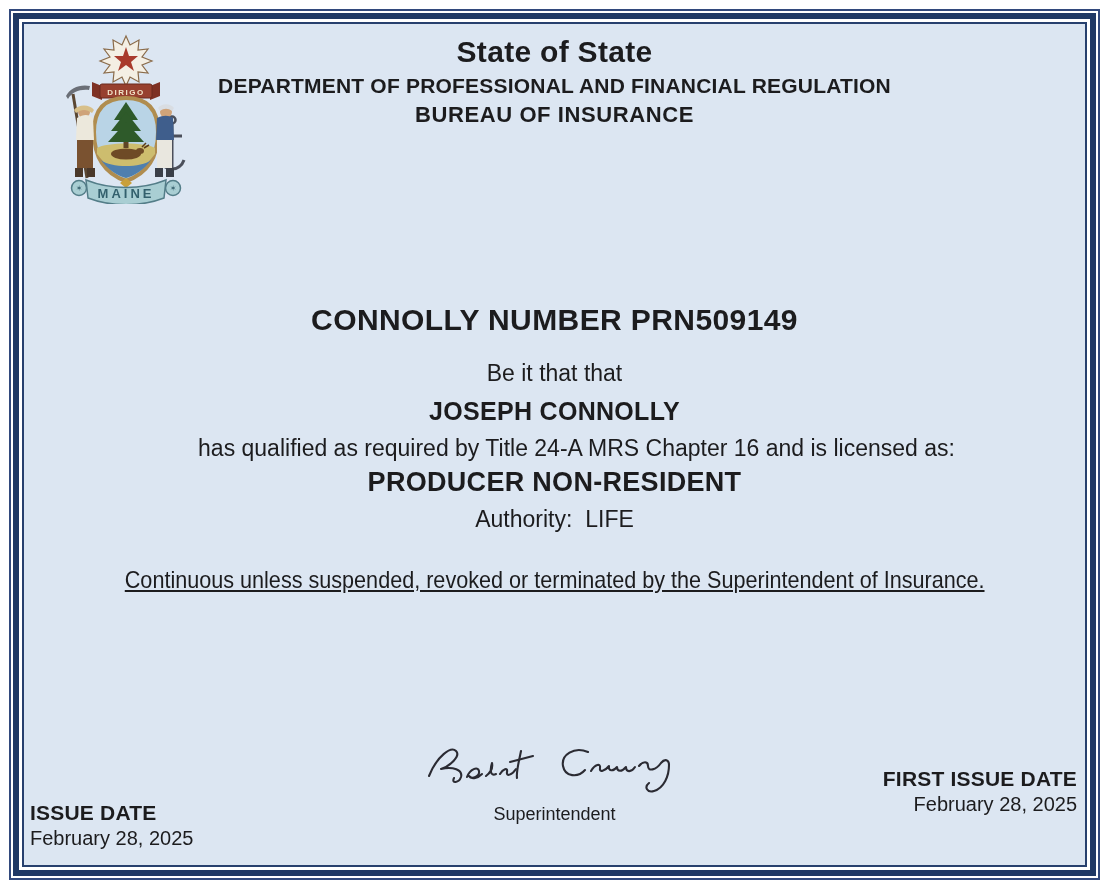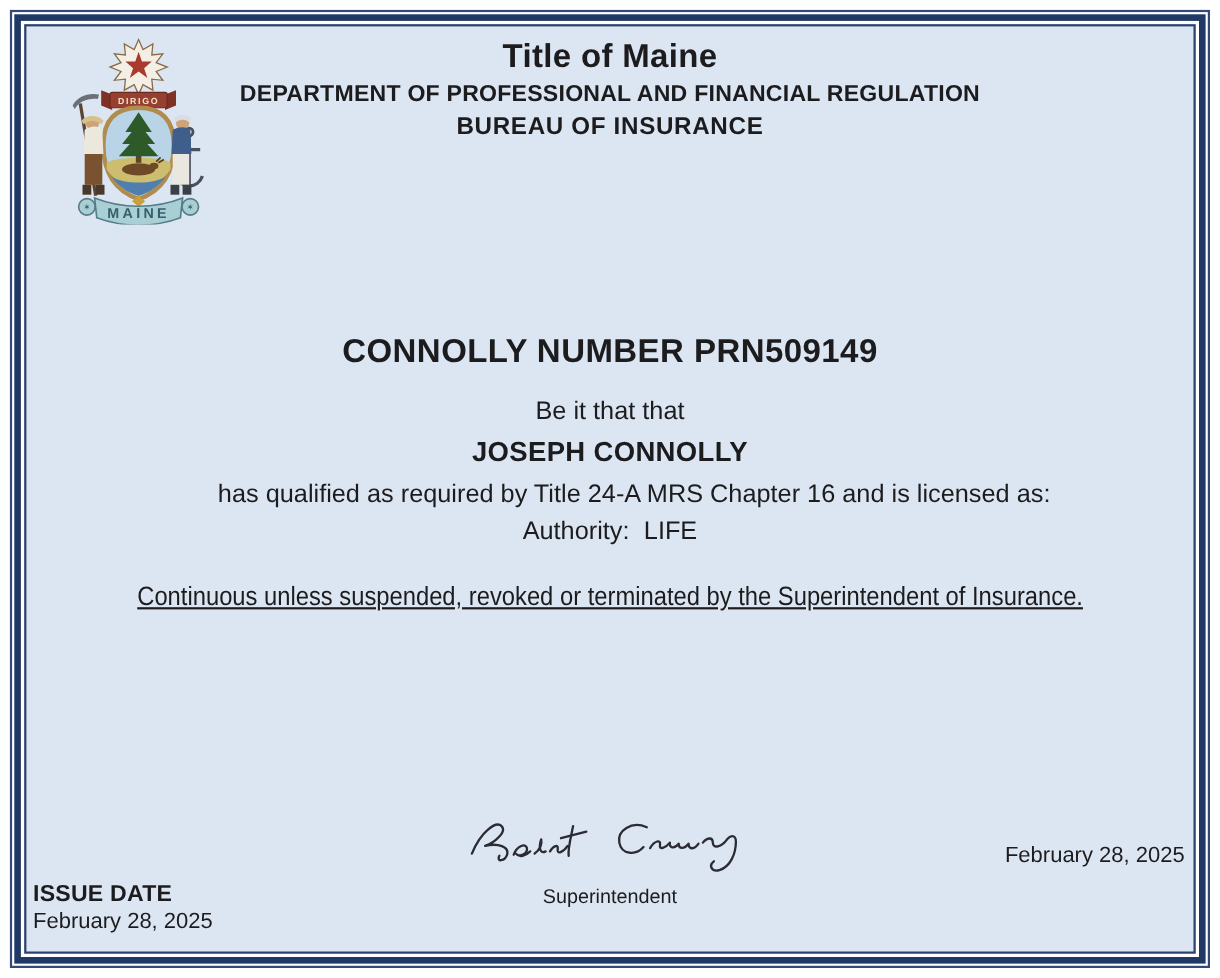--- a/index.html
+++ b/index.html
@@ -113,30 +113,31 @@
               <circle cx="117" cy="156" r="7.5" fill="#a9ced3" stroke="#537d88" stroke-width="1.5"></circle>
               <text x="23" y="159" text-anchor="middle" font-size="8" fill="#3a6470">✶</text>
               <text x="117" y="159" text-anchor="middle" font-size="8" fill="#3a6470">✶</text>
               <path d="M30,148 C55,158 85,158 110,148 L108,166 C85,175 55,175 32,166 Z" fill="#a9ced3" stroke="#537d88" stroke-width="1.5"></path>
               <text x="70" y="166" text-anchor="middle" font-size="13" font-weight="bold" fill="#33606d" letter-spacing="3" font-family="Liberation Sans, sans-serif">MAINE</text>
             </g>
           </svg>
         </div>
 
         <div class="header">
-          <div class="h-title">Title of Maine</div>
+          <div class="h-title">State of State</div>
           <div class="h-dept">DEPARTMENT OF PROFESSIONAL AND FINANCIAL REGULATION</div>
           <div class="h-bureau">BUREAU OF INSURANCE</div>
         </div>
 
         <div class="main">
           <div class="license-number">CONNOLLY NUMBER PRN509149</div>
           <div class="be-it-known">Be it that that</div>
           <div class="licensee-name">JOSEPH CONNOLLY</div>
           <div class="qualified">has qualified as required by Title 24-A MRS Chapter 16 and is licensed as:</div>
+          <div class="license-type">PRODUCER NON-RESIDENT</div>
           <div class="authority">
             <span>Authority:</span><span class="gap"></span><span>LIFE</span>
           </div>
           <div class="clause-wrap">
             <span class="clause">Continuous unless suspended, revoked or terminated by the Superintendent of Insurance.</span>
           </div>
         </div>
 
         <div class="footer-left">
           <div class="date-label">ISSUE DATE</div>
@@ -154,19 +155,20 @@
               <path d="M95,26 L118,20"></path>
               <path d="M173,16 C159,10 146,19 148,30 C150,41 163,42 170,34"></path>
               <path d="M176,35 C180,28 186,27 185,32 C184,37 190,35 194,30 C193,35 198,36 202,31 C202,36 207,36 211,31 C211,36 216,37 220,31"></path>
               <path d="M224,30 C228,25 233,25 233,30 C233,36 241,34 246,27 C250,22 254,24 254,29 C254,40 249,52 239,55 C232,57 229,51 234,47"></path>
             </g>
           </svg>
           <div class="sig-title">Superintendent</div>
         </div>
 
         <div class="footer-right">
+          <div class="date-label">FIRST ISSUE DATE</div>
           <div class="date-value">February 28, 2025</div>
         </div>
 
       </div>
     </div>
   </div>
 </div>
 
 </body></html>

